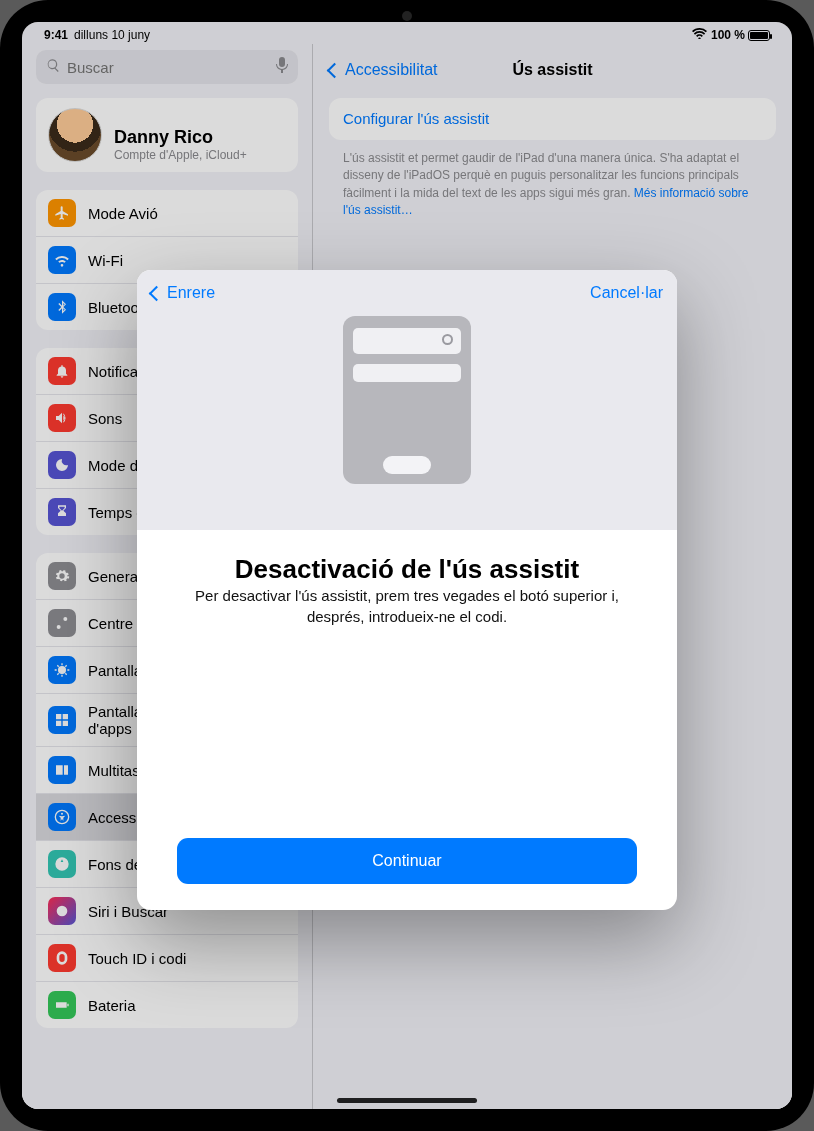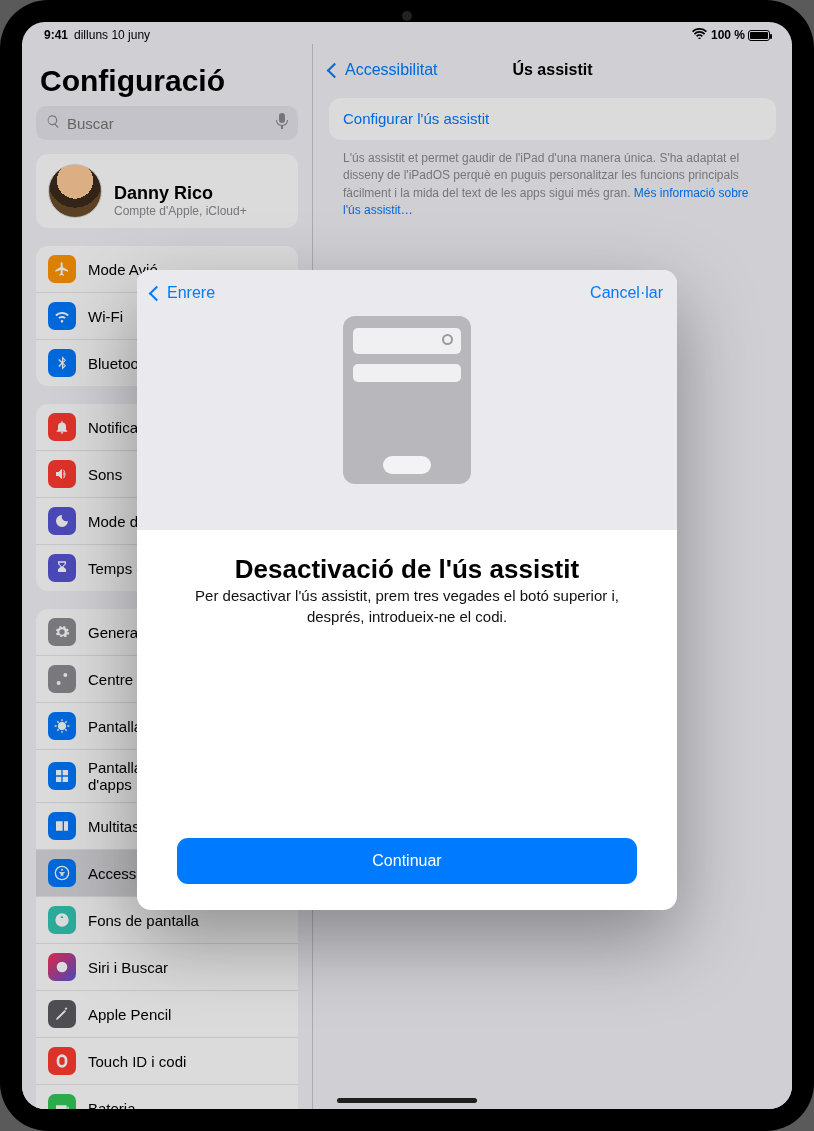--- a/index.html
+++ b/index.html
@@ -6,21 +6,21 @@
   body { background: #5a5a5a; display: flex; justify-content: center; }
   .device {
     width: 814px; height: 1131px; background: #000; border-radius: 48px;
     padding: 22px; position: relative;
   }
   .camera {
     position: absolute; top: 11px; left: 50%; transform: translateX(-50%);
     width: 10px; height: 10px; background: #222; border-radius: 50%;
   }
   .screen {
-    width: 100%; height: 100%; background: #f2f2f7; border-radius: 23px;
+    width: 100%; height: 100%; background: #f2f2f7; border-radius: 16px;
     overflow: hidden; position: relative;
   }
   .dimmer {
     position: absolute; inset:0; background: rgba(0,0,0,0.14); pointer-events:none; z-index: 50;
   }
   
   .statusbar {
     height: 22px; display:flex; align-items:center; justify-content: space-between;
     padding: 4px 22px 0 22px; font-size: 12px; font-weight: 600; color:#000;
   }
@@ -124,21 +124,20 @@
           <span class="batt">
               <i></i>
             </span>
         </span>
       </div>
     </div>
 
     <div class="split">
 
       <div class="sidebar">
-        <div class="sb-title">Configuració</div>
         <div class="search">
           <span><svg width="15" height="15" viewBox="0 0 24 24">
                 <path fill="#8a8a8e" d="M10 2a8 8 0 015.3 13.9l5 5-1.4 1.4-5-5A8 8 0 1110 2zm0 2a6 6 0 100 12 6 6 0 000-12z"></path>
               </svg></span>
           <input placeholder="Buscar" style="">
           <span><svg width="12" height="16" viewBox="0 0 12 16">
                 <path fill="#8a8a8e" d="M6 10a3 3 0 003-3V3a3 3 0 00-6 0v4a3 3 0 003 3zm5-3a5 5 0 01-10 0H0a6 6 0 005 5.9V16h2v-3.1A6 6 0 0012 7h-1z"></path>
               </svg></span>
         </div>
 
@@ -273,28 +272,20 @@
               </div>
               <span>Fons de pantalla</span>
             </div>
           <div class="row">
               <div class="ic bg-pink">
                 <svg viewBox="0 0 24 24">
                   <circle cx="12" cy="12" r="8"></circle>
                 </svg>
               </div>
               <span>Siri i Buscar</span>
-            </div>
-          <div class="row">
-              <div class="ic bg-dgrey">
-                <svg viewBox="0 0 24 24">
-                  <path d="M3 21l3-1 12-12-2-2L4 18l-1 3zm15-15l2-2-2-2-2 2 2 2z"></path>
-                </svg>
-              </div>
-              <span>Apple Pencil</span>
             </div>
           <div class="row">
               <div class="ic bg-red">
                 <svg viewBox="0 0 24 24">
                   <path d="M12 2a8 8 0 00-8 8v4a8 8 0 0016 0v-4a8 8 0 00-8-8zm0 4a4 4 0 014 4v4a4 4 0 01-8 0v-4a4 4 0 014-4z"></path>
                 </svg>
               </div>
               <span>Touch ID i codi</span>
             </div>
           <div class="row">

